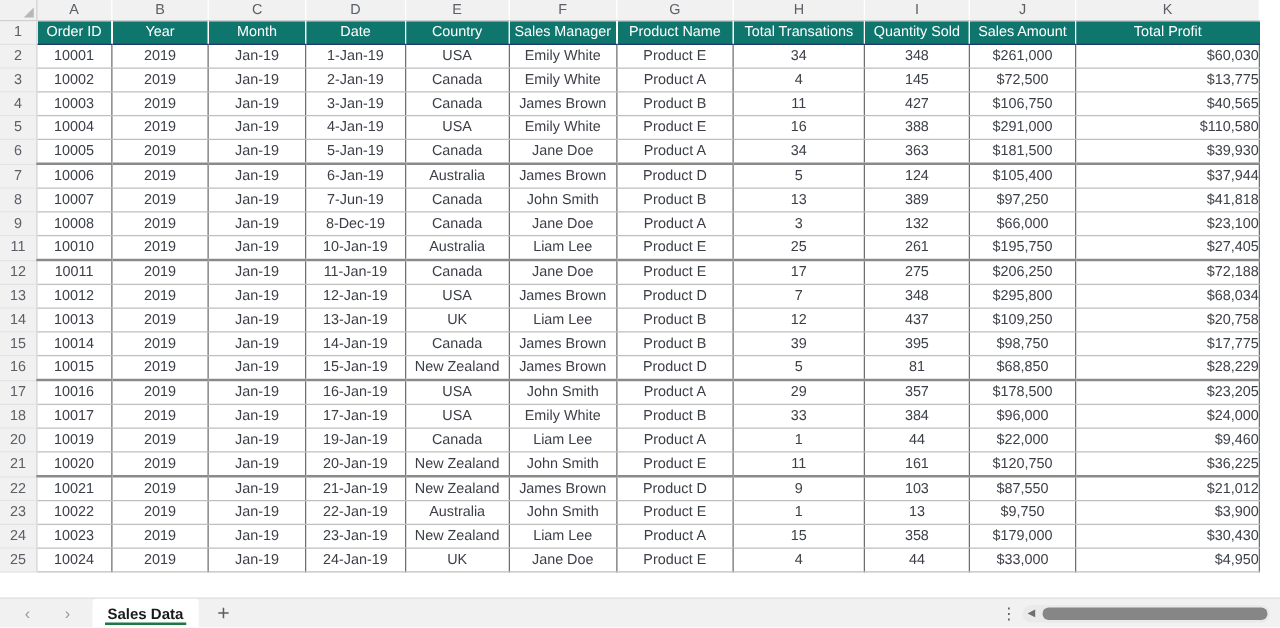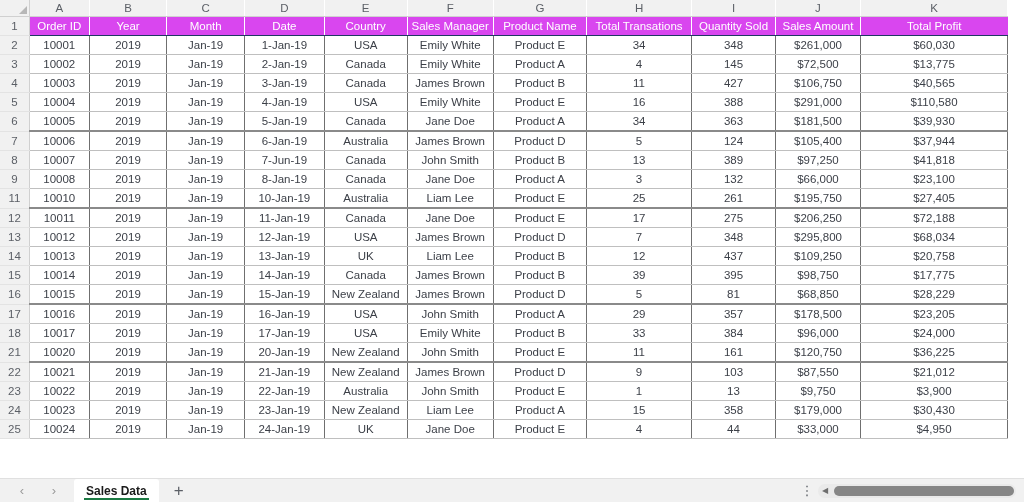--- a/index.html
+++ b/index.html
@@ -59,21 +59,21 @@
     font-weight: normal;
     font-size: 11.5px;
     text-align: center;
     border-right: 1px solid #d0d0d0;
     border-bottom: 1px solid #e3e3e3;
     vertical-align: middle;
     user-select: none;
   }
   
   tr.thead td {
-    background: #d946ef;
+    background: #0f766e;
     color: #ffffff;
     text-align: center;
     font-size: 11.5px;
     height: 18px;
     line-height: 18px;
     border-right: 1px solid #ffffff;
     border-bottom: 1px solid #1f3864;
     white-space: nowrap;
     overflow: hidden;
   }
@@ -88,21 +88,21 @@
     height: 18px;
     line-height: 18px;
     text-align: center;
     border-right: 1px solid #6f6f6f;
     border-bottom: 1px solid #bfbfbf;
     background: #ffffff;
     white-space: nowrap;
     overflow: hidden;
     color: #3b3f47;
   }
-  tr.drow td.cell:last-child { border-right: 1px solid #6f6f6f; }
+  tr.drow td.cell:last-child { border-right: 1px solid #6f6f6f; text-align: right; }
   tr.drow.band td.cell { border-bottom: 2px solid #8a8a8a; }
 
   
   .bottom-bar {
     position: absolute; left: 0; bottom: 0;
     width: 1024px; height: 24px;
     background: #f1f1f1;
     border-top: 1px solid #e0e0e0;
     display: flex; align-items: center;
   }
@@ -302,21 +302,21 @@
             <td class="cell">13</td>
             <td class="cell">389</td>
             <td class="cell">$97,250</td>
             <td class="cell">$41,818</td>
           </tr>
           <tr class="drow">
             <td class="rowhdr">9</td>
             <td class="cell">10008</td>
             <td class="cell">2019</td>
             <td class="cell">Jan-19</td>
-            <td class="cell">8-Jan-19</td>
+            <td class="cell">8-Dec-19</td>
             <td class="cell">Canada</td>
             <td class="cell">Jane Doe</td>
             <td class="cell">Product A</td>
             <td class="cell">3</td>
             <td class="cell">132</td>
             <td class="cell">$66,000</td>
             <td class="cell">$23,100</td>
           </tr>
           <tr class="drow band">
             <td class="rowhdr">11</td>
@@ -422,20 +422,34 @@
             <td class="cell">2019</td>
             <td class="cell">Jan-19</td>
             <td class="cell">17-Jan-19</td>
             <td class="cell">USA</td>
             <td class="cell">Emily White</td>
             <td class="cell">Product B</td>
             <td class="cell">33</td>
             <td class="cell">384</td>
             <td class="cell">$96,000</td>
             <td class="cell">$24,000</td>
+          </tr>
+          <tr class="drow">
+            <td class="rowhdr">20</td>
+            <td class="cell">10019</td>
+            <td class="cell">2019</td>
+            <td class="cell">Jan-19</td>
+            <td class="cell">19-Jan-19</td>
+            <td class="cell">Canada</td>
+            <td class="cell">Liam Lee</td>
+            <td class="cell">Product A</td>
+            <td class="cell">1</td>
+            <td class="cell">44</td>
+            <td class="cell">$22,000</td>
+            <td class="cell">$9,460</td>
           </tr>
           <tr class="drow band">
             <td class="rowhdr">21</td>
             <td class="cell">10020</td>
             <td class="cell">2019</td>
             <td class="cell">Jan-19</td>
             <td class="cell">20-Jan-19</td>
             <td class="cell">New Zealand</td>
             <td class="cell">John Smith</td>
             <td class="cell">Product E</td>

